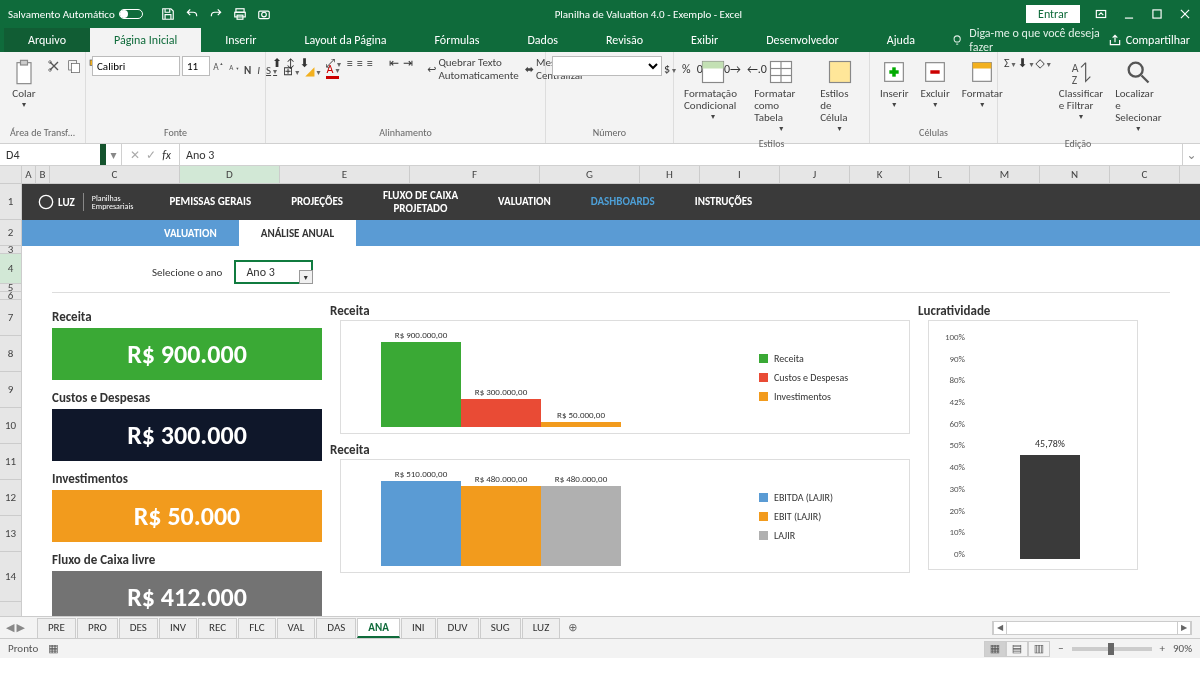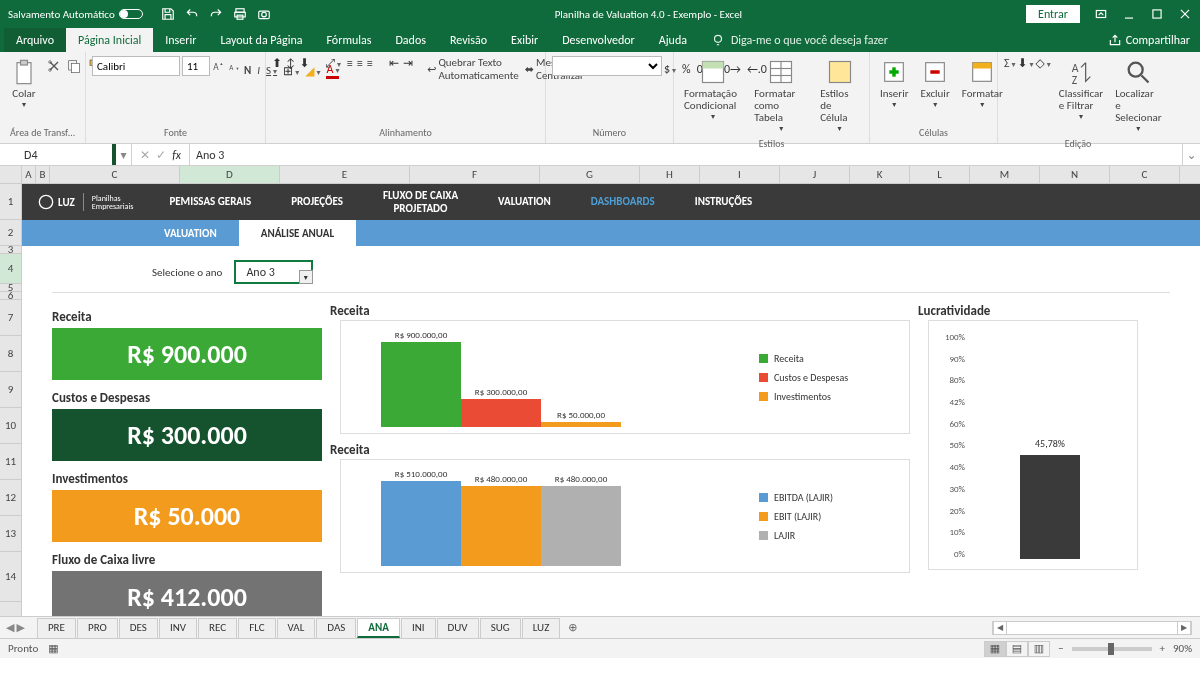--- a/index.html
+++ b/index.html
@@ -13,21 +13,21 @@
 .toggle::after { content:''; width:8px; height:8px; background:#fff; border-radius:50%; position:absolute; left:0; top:0; }
 .tb-icons { display: flex; gap: 10px; margin-left: 10px; }
 .tb-icn { width: 14px; height: 14px; fill: #fff; cursor: pointer; }
 .tb-center { flex: 1; text-align: center; }
 .tb-right { display: flex; align-items: center; gap: 14px; padding-right: 8px; }
 .entrar { background: #fff; color: #0f6b3b; padding: 2px 12px; font-size: 12px; }
 .win-btn { width: 14px; height: 14px; stroke: #fff; fill: none; cursor: pointer; }
 
 
 .menutabs { height: 24px; background: #0f6b3b; display: flex; align-items: stretch; color: #fff; font-size: 12px; padding-left: 4px; }
-.menutab { padding: 4px 12px; cursor: pointer; display:flex; align-items:center; }
+.menutab { padding: 4px 24px; cursor: pointer; display:flex; align-items:center; }
 .menutab.file { background: #115d34; }
 .menutab.active { background: #f3f3f3; color: #0f6b3b; }
 .tellme { margin-left: 12px; display: flex; align-items: center; gap: 6px; color: #e0efe6; flex:1; }
 .share { display:flex; align-items:center; gap:4px; padding-right:10px; cursor:pointer;}
 
 
 .ribbon { height: 92px; background: #f3f3f3; border-bottom: 1px solid #d0d0d0; display: flex; }
 .rgroup { border-right: 1px solid #ddd; padding: 4px 6px 2px; display: flex; flex-direction: column; justify-content: space-between; }
 .rgroup-label { text-align: center; font-size: 10px; color: #666; padding: 2px 0; }
 .rgroup-body { flex: 1; display: flex; align-items: flex-start; gap: 4px; }
@@ -36,21 +36,21 @@
 .rcol { display: flex; gap: 2px; }
 .rrow { display: flex; align-items: center; gap: 2px; }
 .rsel { height: 20px; border: 1px solid #bbb; background:#fff; font-size:11px; padding:0 4px; }
 .ricn { width: 16px; height: 16px; fill: #555; cursor:pointer; }
 .ricn-s { width: 14px; height: 14px; fill: #555; cursor:pointer; }
 .rtxt { font-size: 11px; color: #444; }
 .rdrop::after{ content:'▾'; font-size:8px; margin-left:2px; color:#666;}
 
 
 .fxbar { height: 22px; border-bottom: 1px solid #d0d0d0; display: flex; align-items: center; font-size: 12px; }
-.namebox { width: 116px; border-right: 4px solid #14532d; padding: 0 24px; height:100%; display:flex; align-items:center;}
+.namebox { width: 106px; border-right: 6px solid #14532d; padding: 0 6px; height:100%; display:flex; align-items:center;}
 .namebox-drop { width: 16px; text-align: center; border-right: 1px solid #d0d0d0; color:#888; height:100%; display:flex; align-items:center; justify-content:center;}
 .fx-btns { display: flex; gap: 6px; padding: 0 8px; border-right:1px solid #d0d0d0; height:100%; align-items:center;}
 .fx-input { flex: 1; padding: 0 6px; height:100%; display:flex; align-items:center;}
 .fx-expand { width:18px; border-left:1px solid #d0d0d0; text-align:center; color:#888; height:100%; display:flex; align-items:center; justify-content:center;}
 
 
 .colhdrs { height: 18px; background: #e6e6e6; display: flex; border-bottom: 1px solid #ccc; }
 .corner { width: 22px; border-right: 1px solid #ccc; background:#e6e6e6;}
 .colh { border-right: 1px solid #ccc; text-align: center; font-size: 11px; color: #444; line-height: 18px; }
 .colh.sel { background: #d2e8d6; }
@@ -73,21 +73,21 @@
 .sn-item.active { background: #fff; color: #333; }
 .selector-row { padding: 14px 0 8px 100px; display: flex; align-items: center; gap: 12px; font-size: 11px; border-bottom: 1px solid #ddd; margin: 0 30px 10px;}
 .yearbox { border: 2px solid #107b3f; padding: 3px 36px 3px 10px; position: relative; font-size: 12px; }
 .yeardrop { position: absolute; right: -2px; bottom: -2px; width: 14px; height: 14px; border: 1px solid #999; background: #f0f0f0; font-size: 8px; display: flex; align-items: center; justify-content: center; }
 
 .dash-body { display: flex; gap: 18px; padding: 0 30px; }
 .kpis { width: 270px; display: flex; flex-direction: column; gap: 4px; }
 .kpi-label { font-size: 13px; font-weight: bold; margin-top: 6px; }
 .kpi-box { color: #fff; font-size: 26px; font-weight: bold; text-align: center; padding: 10px 0; }
 .kpi-g { background: #3aa935; }
-.kpi-r { background: #14532d; }
+.kpi-r { background: #0f172a; }
 .kpi-o { background: #f29b1d; }
 .kpi-y { background: #737373; }
 
 .charts { width: 570px; display: flex; flex-direction: column; gap: 8px; }
 .chartbox { border: 1px solid #ddd; padding: 6px 10px; }
 .chart-title { font-size: 13px; font-weight: bold; margin-bottom: 2px; margin-left:-10px;}
 .chart-inner { display:flex; }
 .bars { flex:1; height: 100px; display: flex; align-items: flex-end; padding: 0 30px; position:relative;}
 .bar-wrap { display: flex; flex-direction: column; align-items: center; }
 .bar-lbl { font-size: 9px; margin-bottom: 2px; color:#333;}

